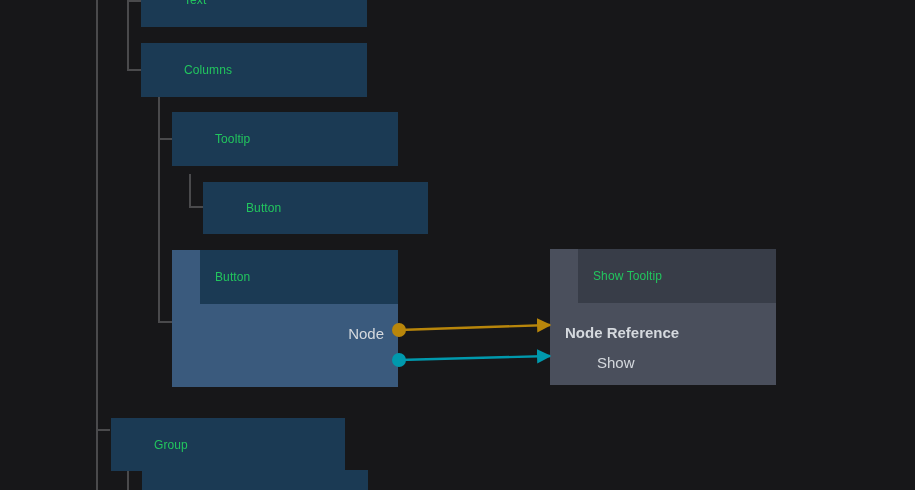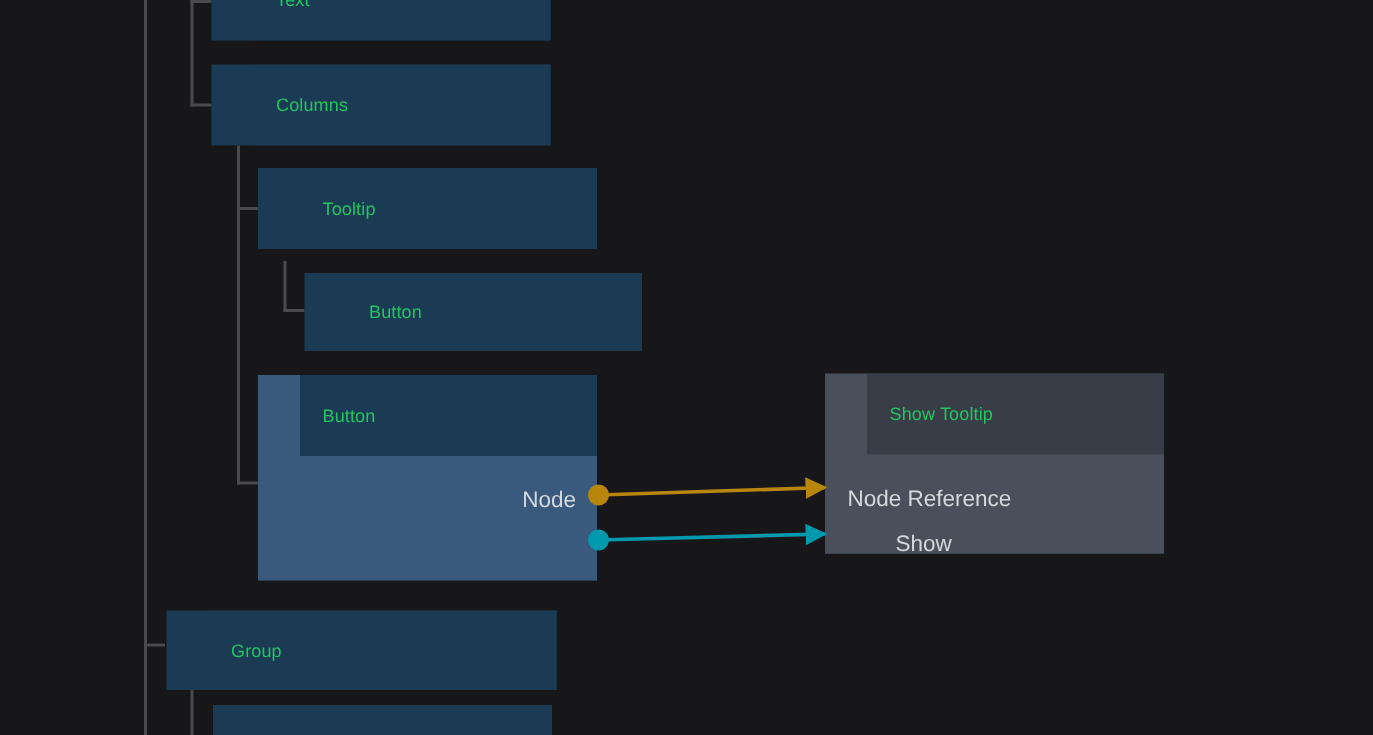--- a/index.html
+++ b/index.html
@@ -146,33 +146,33 @@
 
   <div class="node ported" style="left:172px; top:250px; width:226px; height:137px;">
     <div class="node-header">Button</div>
     <div class="node-body" style="height:83px;">
       <div class="port-row out" style="top:18px;">
         <span class="port-label">Node</span>
       </div>
     </div>
   </div>
 
-  <div class="node gray" style="left:550px; top:249px; width:226px; height:120px;">
+  <div class="node gray" style="left:550px; top:249px; width:226px; height:136px;">
     <div class="node-header">Show Tooltip</div>
     <div class="node-body" style="height:84px;">
-      <div class="port-row in" style="top:18px;">
+      <div class="port-row in" style="top:18px;font-weight:bold;">
         <span class="port-label">Node Reference</span>
       </div>
       <div class="port-row in" style="top:48px;margin-left:32px;">
         <span class="port-label">Show</span>
       </div>
     </div>
   </div>
 
-  <div class="node blue" style="left:111px; top:407px; width:260px; height:53px;">
+  <div class="node blue" style="left:111px; top:418px; width:234px; height:53px;">
     <div class="node-header">Group</div>
   </div>
 
   <div class="node blue" style="left:142px; top:470px; width:226px; height:40px;">
     <div class="node-header"></div>
   </div>
 
   <svg id="edges" viewBox="0 0 915 490" width="915" height="490">
     <defs>
       <marker id="arrow-ref" viewBox="0 0 10 10" refX="9" refY="5" markerWidth="6" markerHeight="6" orient="auto-start-reverse">

